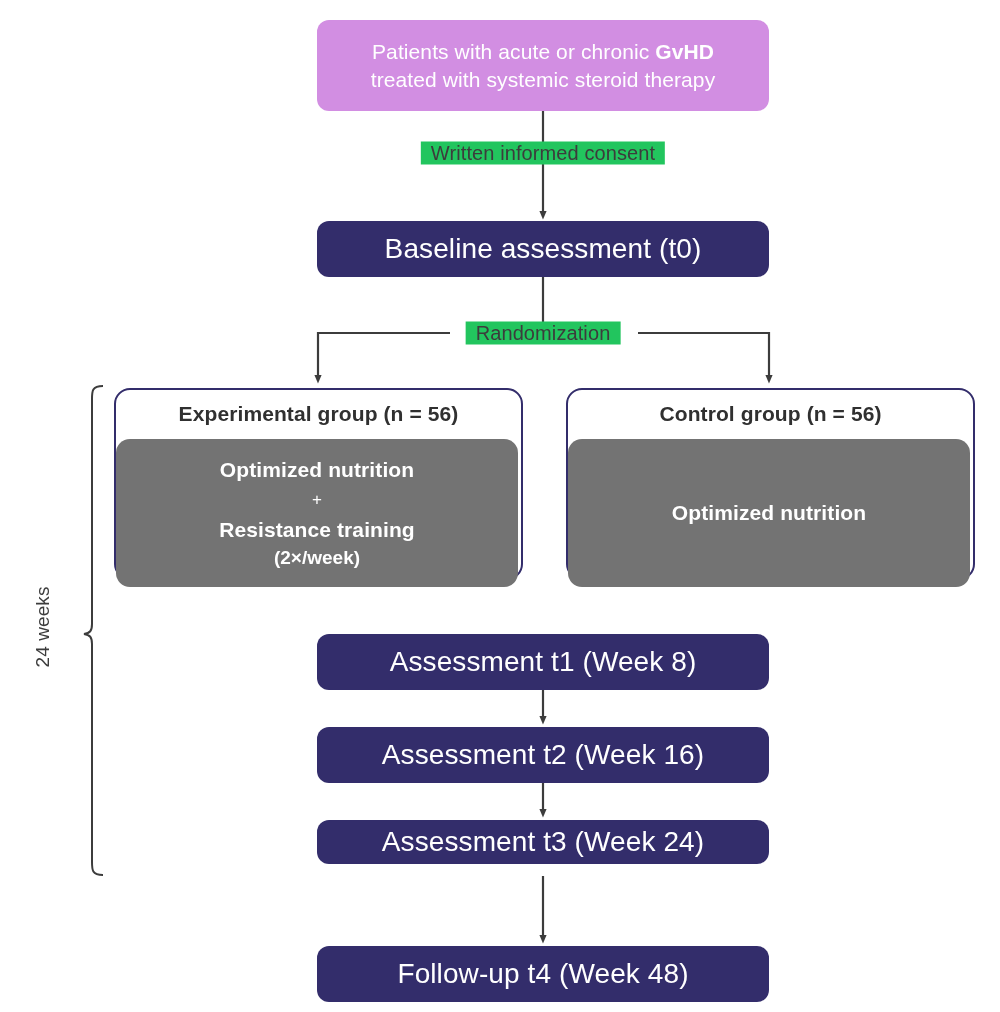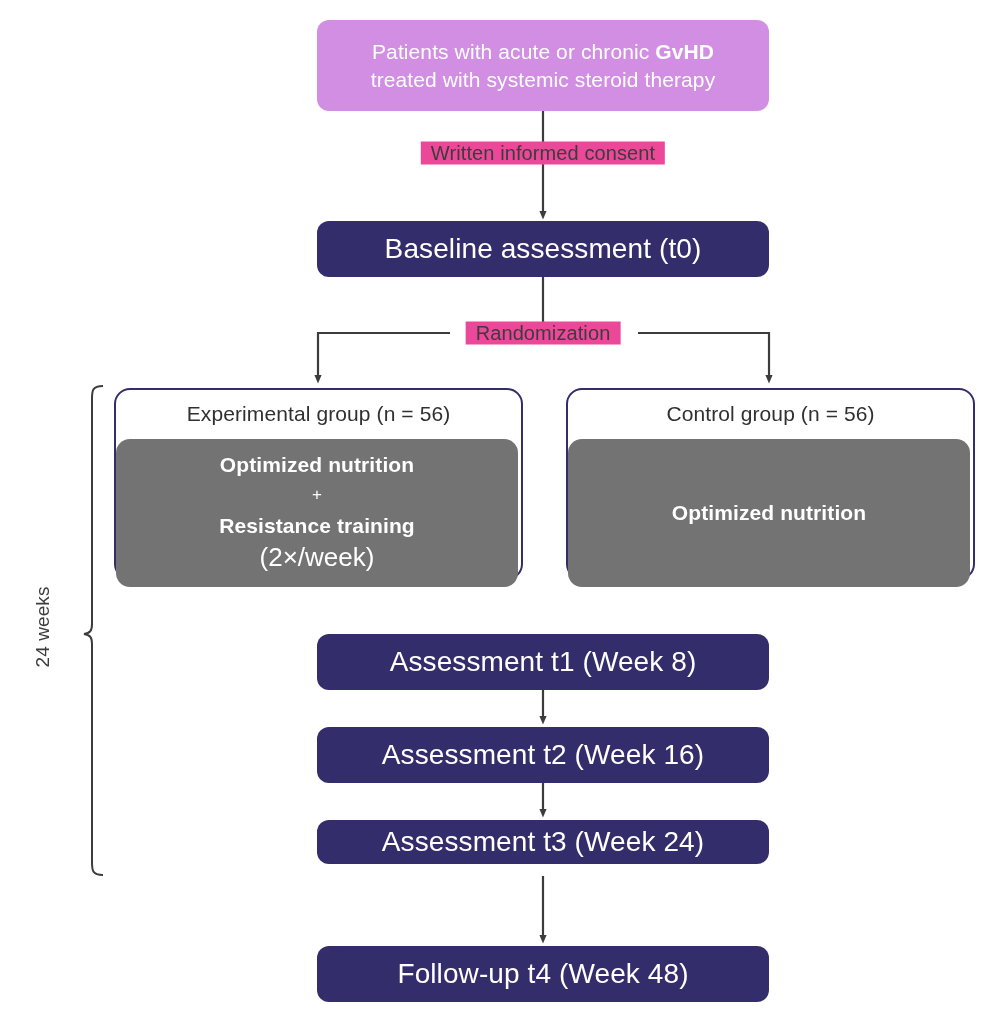--- a/index.html
+++ b/index.html
@@ -56,21 +56,21 @@
     background: #ffffff;
     border: 2px solid #332d6b;
     border-radius: 16px;
     justify-content: flex-start;
     padding-top: 12px;
     z-index: 2;
   }
 
   .group-title {
     font-size: 21px;
-    font-weight: normal;
+    font-weight: bold;
     color: #303030;
     letter-spacing: .1px;
   }
 
   .node-gray {
     position: absolute;
     box-sizing: border-box;
     background: #737373;
     border-radius: 14px;
     color: #ffffff;
@@ -86,31 +86,31 @@
     font-weight: bold;
     letter-spacing: .1px;
     line-height: 1.35;
   }
   .gray-plus {
     font-size: 17px;
     font-weight: normal;
     line-height: 1.9;
   }
   .gray-sub {
-    font-size: 26px;
-    font-weight: normal;
+    font-size: 19px;
+    font-weight: bold;
     line-height: 1.35;
   }
 
   
   .edge-label {
     position: absolute;
     color: #3c3c3c;
     font-size: 20px;
-    background: #ec4899;
+    background: #22c55e;
     padding: 0 10px;
     white-space: nowrap;
     z-index: 5;
     letter-spacing: .1px;
   }
 
   .brace-label {
     position: absolute;
     color: #3c3c3c;
     font-size: 19px;

